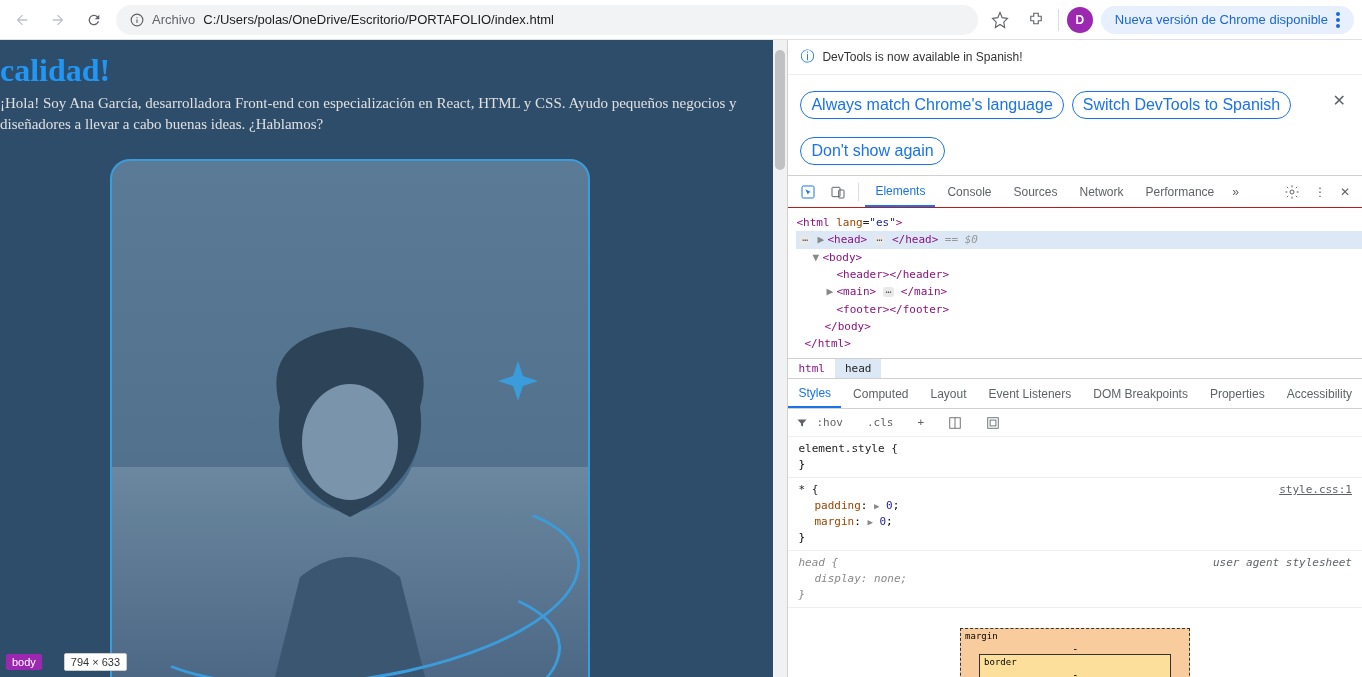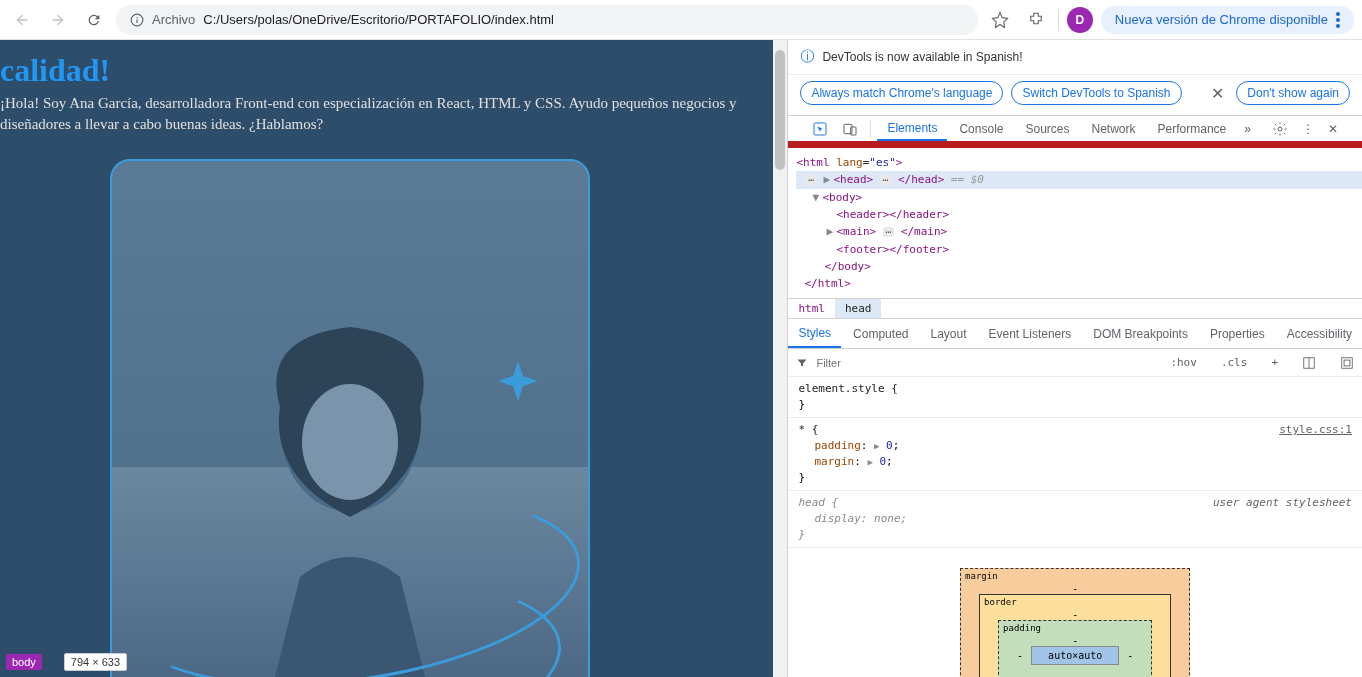--- a/index.html
+++ b/index.html
@@ -29,24 +29,24 @@
 .vp-thumb { position: absolute; right: 2px; top: 10px; width: 10px; height: 120px; background: #c1c1c1; border-radius: 5px; }
 .dim-badge { position: absolute; left: 6px; bottom: 6px; display: flex; gap: 22px; align-items: center; font-size: 11px; }
 .dim-badge .tag { background: #9c27b0; color: #fff; padding: 2px 6px; border-radius: 2px; }
 .dim-badge .size { background: #fff; color: #333; padding: 2px 6px; border: 1px solid #ccc; border-radius: 2px; }
 
 
 .devtools { flex: 1; display: flex; flex-direction: column; border-left: 1px solid #d0d0d0; font-size: 12px; background: #fff; }
 .infobar { display: flex; align-items: center; padding: 8px 12px; gap: 8px; color: #333; border-bottom: 1px solid #eee; }
 .info-icon { color: #1a73e8; font-size: 14px; }
 .infobar-buttons { display: flex; flex-wrap: wrap; gap: 8px; padding: 6px 12px 10px; border-bottom: 1px solid #d0d0d0; align-items: center; }
-.pill-btn { border: 1px solid #1a73e8; color: #1a73e8; background: #fff; padding: 4px 10px; border-radius: 14px; font-size: 12px; }
+.pill-btn { border: 1px solid #1a73e8; color: #1a73e8; background: #fff; padding: 4px 10px; border-radius: 14px; font-size: 16px; margin-top: 10px; }
 .close-x { margin-left: auto; color: #5f6368; font-size: 16px; padding: 0 4px; }
 
-.dt-tabs { display: flex; align-items: center; height: 32px; border-bottom: 7px solid #b91c1c; padding: 0 18px; gap: 2px; }
+.dt-tabs { display: flex; align-items: center; height: 32px; border-bottom: 1px solid #b91c1c; padding: 0 6px; gap: 2px; }
 .dt-tab { padding: 0 10px; height: 100%; display: flex; align-items: center; color: #5f6368; }
 .dt-tab.active { color: #1a73e8; border-bottom: 2px solid #1a73e8; }
 .dt-tab.icon { padding: 0 6px; }
 .spacer { flex: 1; }
 
 
 .dom-tree { padding: 6px 0 6px 8px; font-family: Menlo, Consolas, monospace; font-size: 11px; line-height: 17px; color: #222; border-bottom: 1px solid #d0d0d0; }
 .dom-line { white-space: nowrap; }
 .dom-line.sel { background: #dce8f6; }
 .tag-c { color: #881280; }
@@ -220,21 +220,21 @@
               <circle cx="12" cy="12" r="3" fill="none" stroke="#5f6368" stroke-width="1.5"></circle>
               <path d="M12 2v3M12 19v3M4.2 4.2l2.1 2.1M17.7 17.7l2.1 2.1M2 12h3M19 12h3M4.2 19.8l2.1-2.1M17.7 6.3l2.1-2.1" stroke="#5f6368" stroke-width="1.5"></path>
             </svg>
           </div>
         <div class="dt-tab icon">⋮</div>
         <div class="dt-tab icon">✕</div>
       </div>
 
       <div class="dom-tree">
         <div class="dom-line"><span class="tag-c">&lt;html </span><span class="attr-n">lang</span>=<span class="attr-v">"es"</span><span class="tag-c">&gt;</span></div>
-        <div class="dom-line sel" style="padding-left:9px"><span class="ellips">⋯</span> <span class="tri">▶</span><span class="tag-c">&lt;head&gt;</span> <span class="ellips">⋯</span> <span class="tag-c">&lt;/head&gt;</span><span class="eq0"> == $0</span></div>
+        <div class="dom-line sel" style="padding-left:3px"><span class="ellips">⋯</span> <span class="tri">▶</span><span class="tag-c">&lt;head&gt;</span> <span class="ellips">⋯</span> <span class="tag-c">&lt;/head&gt;</span><span class="eq0"> == $0</span></div>
         <div class="dom-line" style="padding-left:16px"><span class="tri">▼</span><span class="tag-c">&lt;body&gt;</span></div>
         <div class="dom-line" style="padding-left:40px"><span class="tag-c">&lt;header&gt;&lt;/header&gt;</span></div>
         <div class="dom-line" style="padding-left:30px"><span class="tri">▶</span><span class="tag-c">&lt;main&gt;</span> <span class="ellips">⋯</span> <span class="tag-c">&lt;/main&gt;</span></div>
         <div class="dom-line" style="padding-left:40px"><span class="tag-c">&lt;footer&gt;&lt;/footer&gt;</span></div>
         <div class="dom-line" style="padding-left:28px"><span class="tag-c">&lt;/body&gt;</span></div>
         <div class="dom-line" style="padding-left:8px"><span class="tag-c">&lt;/html&gt;</span></div>
       </div>
 
       <div class="breadcrumb">
         <div class="bc-item">html</div>
@@ -248,21 +248,20 @@
         <div class="st-tab">Event Listeners</div>
         <div class="st-tab">DOM Breakpoints</div>
         <div class="st-tab">Properties</div>
         <div class="st-tab">Accessibility</div>
       </div>
 
       <div class="filter-row">
         <svg width="12" height="12" viewBox="0 0 24 24">
             <path fill="#5f6368" d="M3 5h18l-7 8v6l-4-2v-4z"></path>
           </svg>
-        <input placeholder="Filter" style="">
         <div class="filter-icons">
           <span>:hov</span>
           <span>.cls</span>
           <span>+</span>
           <span>
               <svg width="14" height="14" viewBox="0 0 24 24">
                 <rect x="3" y="3" width="18" height="18" fill="none" stroke="#5f6368" stroke-width="1.5"></rect>
                 <line x1="12" y1="3" x2="12" y2="21" stroke="#5f6368" stroke-width="1.5"></line>
               </svg>
             </span>

